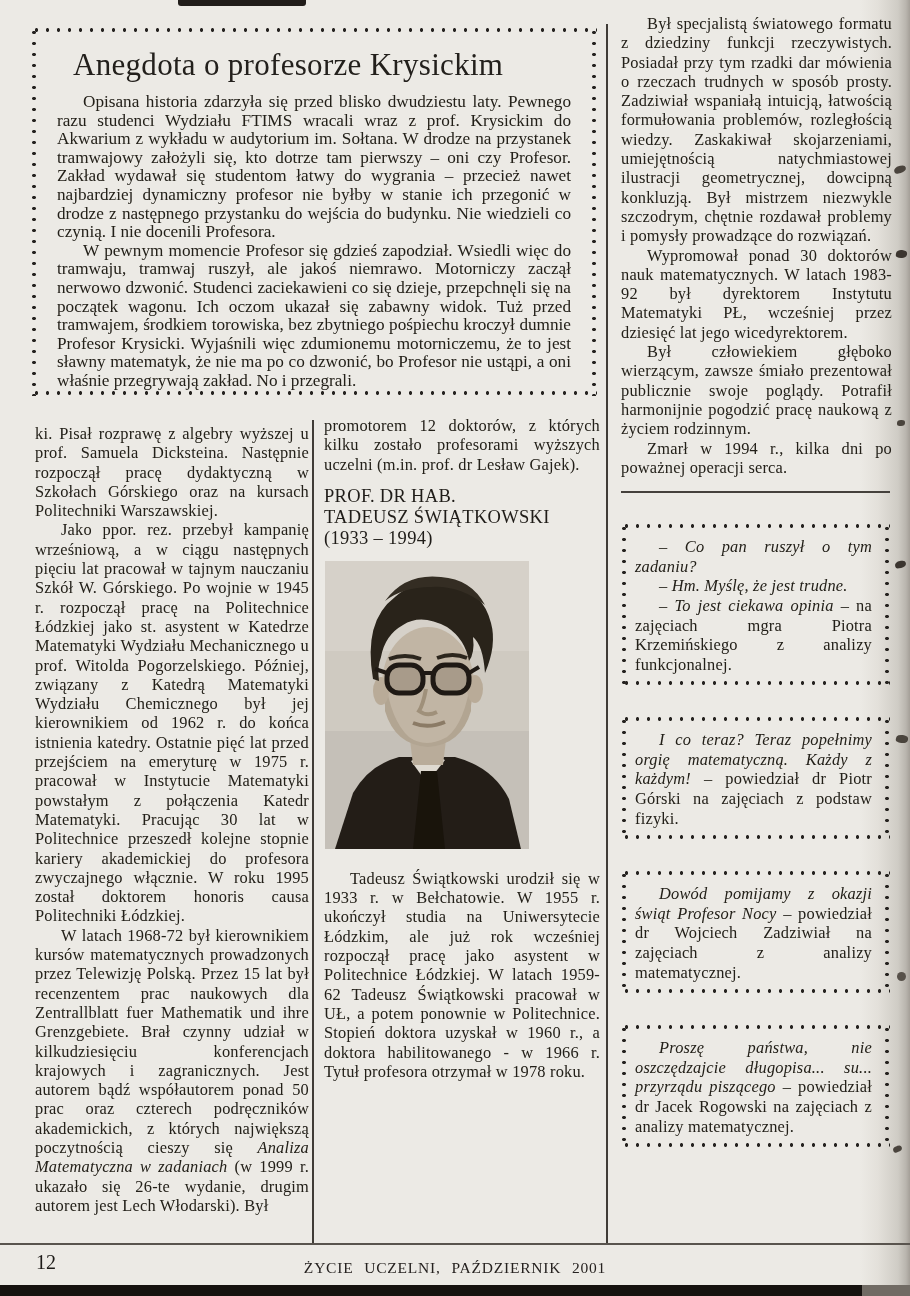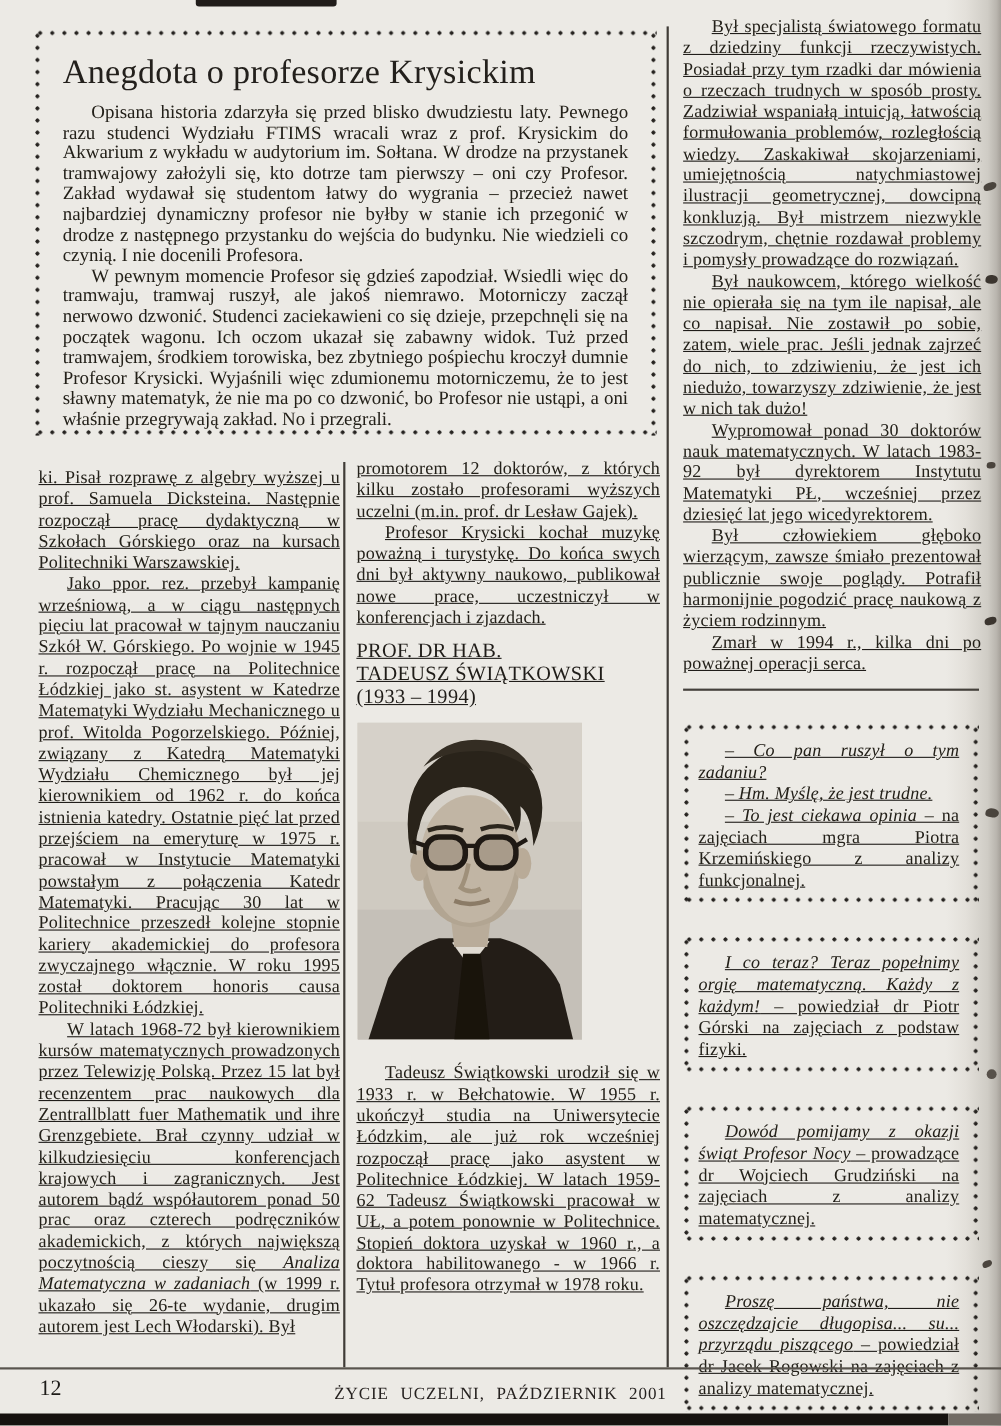--- a/index.html
+++ b/index.html
@@ -22,29 +22,29 @@
       radial-gradient(circle,#262320 1.6px,transparent 2px);
     background-size:11px 6px,11px 6px,6px 11px,6px 11px;
     background-position:0 0,0 100%,0 0,100% 0;
     background-repeat:repeat-x,repeat-x,repeat-y,repeat-y;
   }
   .anecdote{
     position:absolute;left:31px;top:27px;width:566px;height:369px;
     padding:16px 26px 0 26px;box-sizing:border-box;
   }
   .anecdote h1{
-    margin:4px 0 10px 0;font-size:31px;font-weight:400;letter-spacing:.3px;color:#23201c;
+    margin:4px 0 10px 16px;font-size:31px;font-weight:400;letter-spacing:.3px;color:#23201c;
   }
   .anecdote .para{font-size:17.2px;line-height:18.6px;}
   .para{
     margin:0;text-align:justify;color:#232019;
   }
   .para.ind{text-indent:26px;}
   .it{font-style:italic;}
-  .col{position:absolute;box-sizing:border-box;text-decoration:underline;}
+  .col{position:absolute;box-sizing:border-box;}
   .col .para{font-size:16.4px;line-height:19.3px;letter-spacing:.2px;}
   .col-left{left:35px;top:424px;width:274px;}
   .col-mid{left:324px;top:416px;width:276px;}
   .col-right{left:621px;top:14px;width:271px;}
   .vrule{position:absolute;width:2px;background:#403c37;}
   .vrule-1{left:312px;top:420px;height:823px;}
   .vrule-2{left:606px;top:24px;height:1219px;}
   .mid-header{margin:12px 0 4px 0;text-align:left;color:#1f1c18;}
   .mid-header div{font-size:18.5px;line-height:21px;letter-spacing:.3px;}
   .photo{
@@ -95,21 +95,20 @@
 
   <div class="col col-left">
       <p class="para"><span>ki. Pisał rozprawę z algebry wyższej u prof. Samuela Dicksteina. Następnie rozpoczął pracę dydaktyczną w Szkołach Górskiego oraz na kursach Politechniki Warszawskiej.</span></p>
       <p class="para ind"><span>Jako ppor. rez. przebył kampanię wrześniową, a w ciągu następnych pięciu lat pracował w tajnym nauczaniu Szkół W. Górskiego. Po wojnie w 1945 r. rozpoczął pracę na Politechnice Łódzkiej jako st. asystent w Katedrze Matematyki Wydziału Mechanicznego u prof. Witolda Pogorzelskiego. Później, związany z Katedrą Matematyki Wydziału Chemicznego był jej kierownikiem od 1962 r. do końca istnienia katedry. Ostatnie pięć lat przed przejściem na emeryturę w 1975 r. pracował w Instytucie Matematyki powstałym z połączenia Katedr Matematyki. Pracując 30 lat w Politechnice przeszedł kolejne stopnie kariery akademickiej do profesora zwyczajnego włącznie. W roku 1995 został doktorem honoris causa Politechniki Łódzkiej.</span></p>
       <p class="para ind"><span>W latach 1968-72 był kierownikiem kursów matematycznych prowadzonych przez Telewizję Polską. Przez 15 lat był recenzentem prac naukowych dla Zentrallblatt fuer Mathematik und ihre Grenzgebiete. Brał czynny udział w kilkudziesięciu konferencjach krajowych i zagranicznych. Jest autorem bądź współautorem ponad 50 prac oraz czterech podręczników akademickich, z których największą poczytnością cieszy się </span><span class="it">Analiza Matematyczna w zadaniach</span><span> (w 1999 r. ukazało się 26-te wydanie, drugim autorem jest Lech Włodarski). Był</span></p>
     </div>
 
   <div class="col col-mid">
     <div>
         <p class="para"><span>promotorem 12 doktorów, z których kilku zostało profesorami wyższych uczelni (m.in. prof. dr Lesław Gajek).</span></p>
-        <p class="para ind"><span>Profesor Krysicki kochał muzykę poważną i turystykę. Do końca swych dni był aktywny naukowo, publikował nowe prace, uczestniczył w konferencjach i zjazdach.</span></p>
       </div>
     <div class="mid-header">
       <div>PROF. DR HAB.</div>
       <div>TADEUSZ ŚWIĄTKOWSKI</div>
       <div>(1933 – 1994)</div>
     </div>
 
     <svg class="photo" viewBox="0 0 204 288" xmlns="http://www.w3.org/2000/svg">
       <rect x="0" y="0" width="204" height="288" fill="#d6d2c9"></rect>
       <rect x="0" y="0" width="204" height="90" fill="#dedad1"></rect>
@@ -144,36 +143,35 @@
       <rect x="0" y="0" width="204" height="288" fill="#4a443c" opacity="0.05"></rect>
     </svg>
     <div>
         <p class="para ind"><span>Tadeusz Świątkowski urodził się w 1933 r. w Bełchatowie. W 1955 r. ukończył studia na Uniwersytecie Łódzkim, ale już rok wcześniej rozpoczął pracę jako asystent w Politechnice Łódzkiej. W latach 1959-62 Tadeusz Świątkowski pracował w UŁ, a potem ponownie w Politechnice. Stopień doktora uzyskał w 1960 r., a doktora habilitowanego - w 1966 r. Tytuł profesora otrzymał w 1978 roku.</span></p>
       </div>
   </div>
 
   <div class="col col-right">
     <div>
         <p class="para ind"><span>Był specjalistą światowego formatu z dziedziny funkcji rzeczywistych. Posiadał przy tym rzadki dar mówienia o rzeczach trudnych w sposób prosty. Zadziwiał wspaniałą intuicją, łatwością formułowania problemów, rozległością wiedzy. Zaskakiwał skojarzeniami, umiejętnością natychmiastowej ilustracji geometrycznej, dowcipną konkluzją. Był mistrzem niezwykle szczodrym, chętnie rozdawał problemy i pomysły prowadzące do rozwiązań.</span></p>
-        <p class="para ind"><span>Był naukowcem, którego wielkość nie opierała się na tym ile napisał, ale co napisał. Nie zostawił po sobie, zatem, wiele prac. Jeśli jednak zajrzeć do nich, to zdziwieniu, że jest ich niedużo, towarzyszy zdziwienie, że jest w nich tak dużo!</span></p>
         <p class="para ind"><span>Wypromował ponad 30 doktorów nauk matematycznych. W latach 1983-92 był dyrektorem Instytutu Matematyki PŁ, wcześniej przez dziesięć lat jego wicedyrektorem.</span></p>
         <p class="para ind"><span>Był człowiekiem głęboko wierzącym, zawsze śmiało prezentował publicznie swoje poglądy. Potrafił harmonijnie pogodzić pracę naukową z życiem rodzinnym.</span></p>
         <p class="para ind"><span>Zmarł w 1994 r., kilka dni po poważnej operacji serca.</span></p>
       </div>
     <div class="rc-divider"></div>
     <div class="qbox dotted">
         <p class="para ind"><span class="it">– Co pan ruszył o tym zadaniu?</span></p>
         <p class="para ind"><span class="it">– Hm. Myślę, że jest trudne.</span></p>
         <p class="para ind"><span class="it">– To jest ciekawa opinia –</span><span> na zajęciach mgra Piotra Krzemińskiego z analizy funkcjonalnej.</span></p>
       </div>
     <div class="qbox dotted">
         <p class="para ind"><span class="it">I co teraz? Teraz popełnimy orgię matematyczną. Każdy z każdym!</span><span> – powiedział dr Piotr Górski na zajęciach z podstaw fizyki.</span></p>
       </div>
     <div class="qbox dotted">
-        <p class="para ind"><span class="it">Dowód pomijamy z okazji świąt Profesor Nocy</span><span> – prowadzące dr Wojciech Grudziński na zajęciach z analizy matematycznej.</span></p>
+        <p class="para ind"><span class="it">Dowód pomijamy z okazji świąt Profesor Nocy</span><span> – powiedział dr Wojciech Zadziwiał na zajęciach z analizy matematycznej.</span></p>
       </div>
     <div class="qbox dotted">
         <p class="para ind"><span class="it">Proszę państwa, nie oszczędzajcie długopisa... su... przyrządu piszącego</span><span> – powiedział dr Jacek Rogowski na zajęciach z analizy matematycznej.</span></p>
       </div>
   </div>
 
   <div class="footer-rule"></div>
   <div class="page-number">12</div>
   <div class="footer-text">ŻYCIE UCZELNI, PAŹDZIERNIK 2001</div>
   <div class="bottom-bar"></div>

